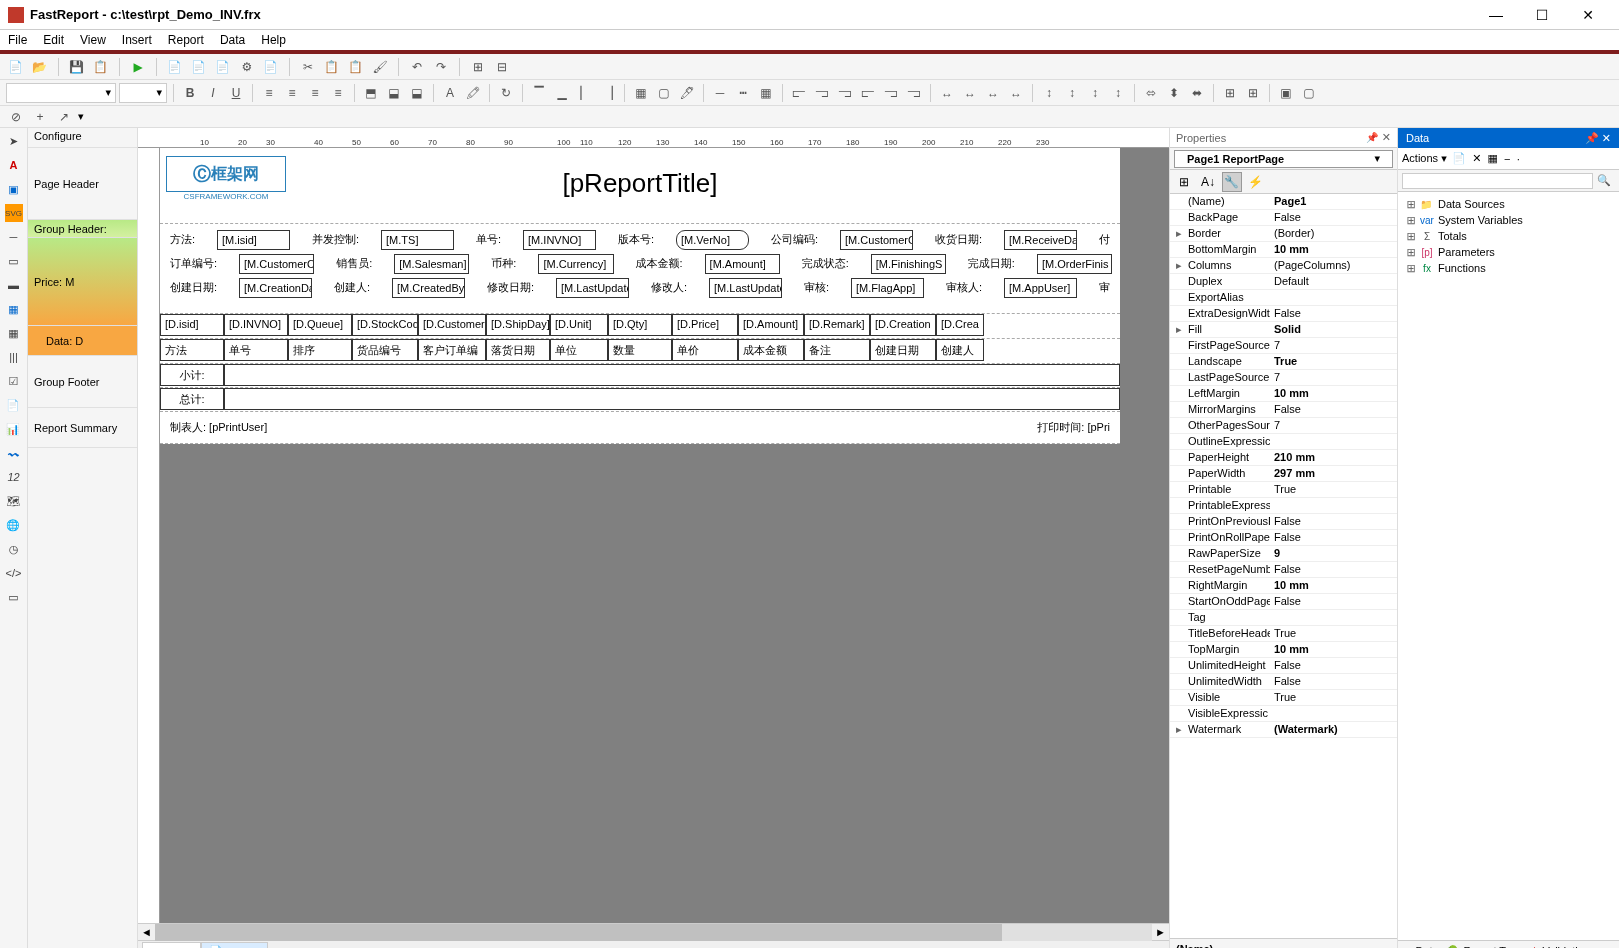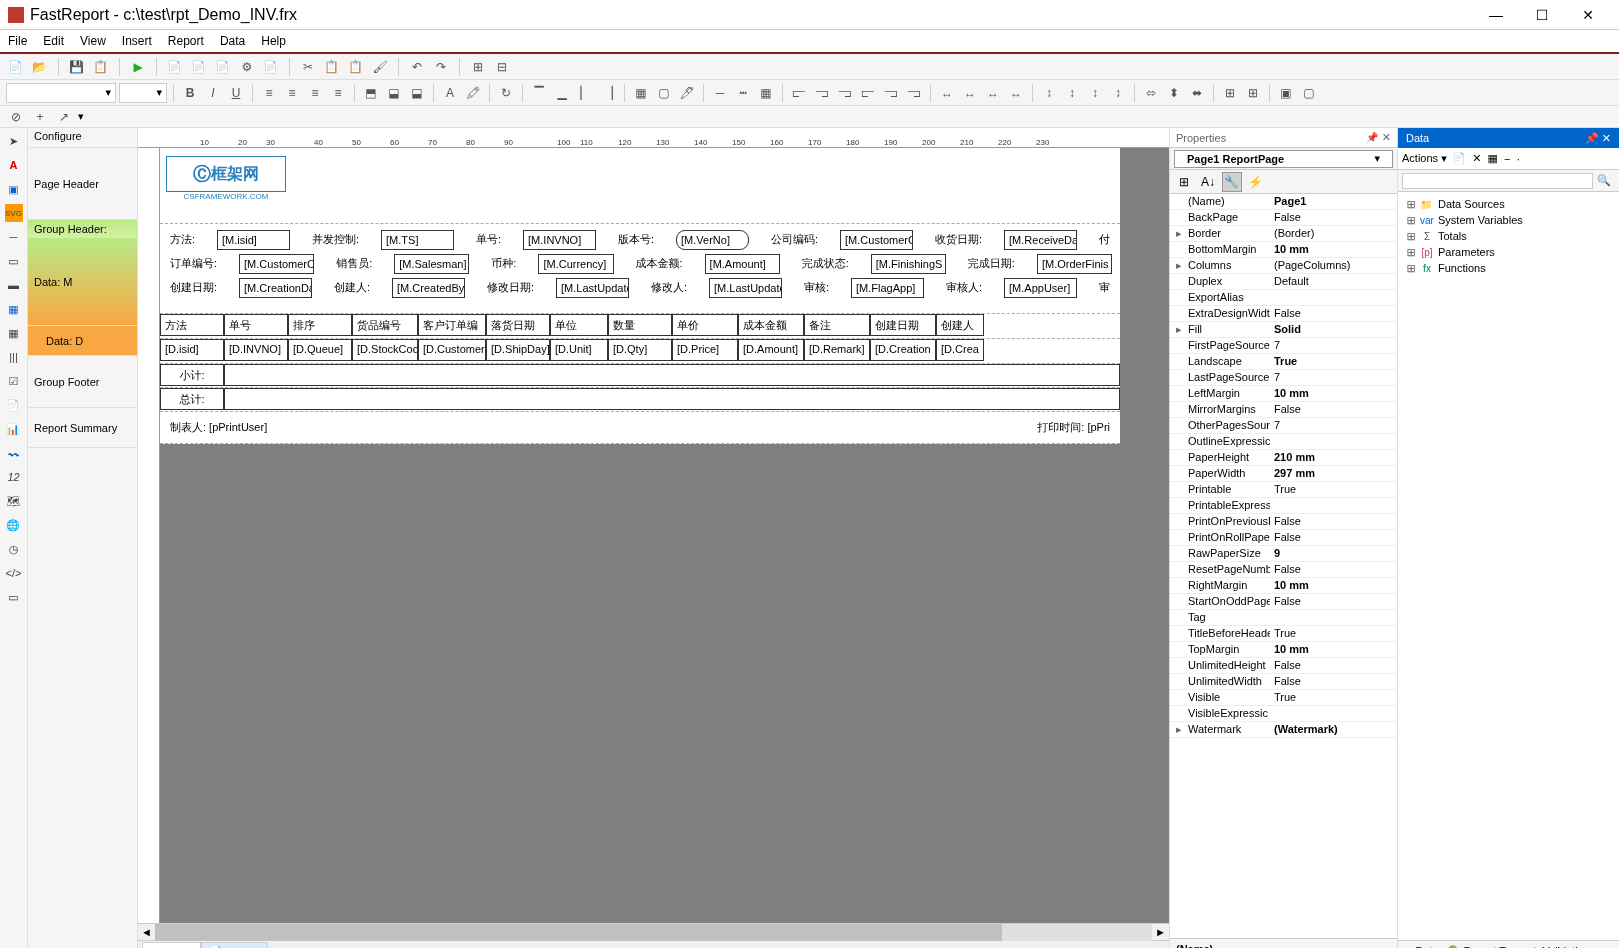--- a/index.html
+++ b/index.html
@@ -1,22 +1,22 @@
 <!DOCTYPE html>
 <html><head>
 <meta charset="utf-8">
 <style>
 * { box-sizing: border-box; margin: 0; padding: 0; }
 body { font-family: "Microsoft YaHei", Arial, sans-serif; font-size: 11px; background: #f0f0f0; overflow: hidden; width: 1619px; height: 948px; }
 .titlebar { height: 30px; background: #fff; border-bottom: 1px solid #ccc; display: flex; align-items: center; padding: 0 8px; }
 .titlebar-icon { width: 16px; height: 16px; background: #c0392b; margin-right: 6px; }
-.titlebar-title { flex: 1; font-size: 16px; }
+.titlebar-title { flex: 1; font-size: 13px; font-weight: bold; }
 .titlebar-controls { display: flex; gap: 0; }
 .titlebar-controls span { width: 46px; height: 30px; display: flex; align-items: center; justify-content: center; font-size: 14px; cursor: default; }
-.menubar { height: 24px; background: #fff; display: flex; align-items: center; padding: 0 8px; gap: 16px; font-size: 12px; border-bottom: 2px solid #7f1d1d; }
+.menubar { height: 24px; background: #fff; display: flex; align-items: center; padding: 0 8px; gap: 16px; font-size: 12px; border-bottom: 4px solid #7f1d1d; }
 .menubar span { cursor: default; }
 .toolbar { height: 26px; background: #f5f5f5; border-bottom: 1px solid #ddd; display: flex; align-items: center; padding: 0 6px; gap: 4px; }
 .toolbar .tb-btn { width: 20px; height: 20px; display: flex; align-items: center; justify-content: center; color: #555; font-size: 12px; }
 .toolbar .sep { width: 1px; height: 18px; background: #ccc; margin: 0 4px; }
 .toolbar2 { height: 26px; background: #f5f5f5; border-bottom: 1px solid #ddd; display: flex; align-items: center; padding: 0 6px; gap: 3px; }
 .toolbar2 .dd { width: 110px; height: 20px; border: 1px solid #ccc; background: #fff; font-size: 11px; padding: 0 4px; display: flex; align-items: center; justify-content: space-between; }
 .toolbar2 .dd-sm { width: 48px; }
 .toolbar2 .tb-btn { width: 20px; height: 20px; display: flex; align-items: center; justify-content: center; color: #555; font-size: 12px; }
 .toolbar2 .sep { width: 1px; height: 18px; background: #ccc; margin: 0 3px; }
 .main-area { display: flex; height: 834px; }
@@ -235,21 +235,21 @@
     <span class="tool">◷</span>
     <span class="tool">&lt;/&gt;</span>
     <span class="tool">▭</span>
   </div>
 
   <div class="band-panel">
     <div class="band-config">Configure</div>
     <div class="band page-header">Page Header</div>
     <div class="band" style="height:18px;background:linear-gradient(#b8e986,#d4f0a0)">Group Header:</div>
     <div class="band group-header" style="height:88px">
-        <span>Data: M</span>
+        <span>Price: M</span>
       </div>
     <div class="band data-d">
         <span style="margin-left:12px">Data: D</span>
       </div>
     <div class="band group-footer">Group Footer</div>
     <div class="band report-summary">Report Summary</div>
   </div>
 
   <div class="design-area">
     <div class="ruler-h" id="ruler-h">
@@ -283,20 +283,21 @@
         <div class="page">
 
           <div class="rpt-band" style="height:76px;position:relative">
             <div class="logo-area">
               <div class="logo-box">
                   <span style="color:#2980b9;font-size:18px">Ⓒ</span>
                   <span>框架网</span>
                 </div>
               <div class="logo-sub">CSFRAMEWORK.COM</div>
             </div>
+            <div class="report-title">[pReportTitle]</div>
           </div>
 
           <div class="rpt-band" style="height:90px" id="gh-area">
               <div class="field-row">
                 <span class="label-box">方法:</span>
                 <span class="field-box" style="width: 78px;">[M.isid]</span>
                 <span class="label-box">并发控制:</span>
                 <span class="field-box" style="width: 78px;">[M.TS]</span>
                 <span class="label-box">单号:</span>
                 <span class="field-box" style="width: 78px;">[M.INVNO]</span>
@@ -333,53 +334,53 @@
                 <span class="field-box" style="width: 78px;">[M.LastUpdate</span>
                 <span class="label-box">审核:</span>
                 <span class="field-box" style="width: 78px;">[M.FlagApp]</span>
                 <span class="label-box">审核人:</span>
                 <span class="field-box" style="width: 78px;">[M.AppUser]</span>
                 <span class="label-box">审</span>
               </div>
             </div>
 
           <div class="rpt-band" style="height:25px;padding:0">
+            <div class="table-row" id="td-row">
+                <div class="table-cell" style="width: 64px;">[D.isid]</div>
+                <div class="table-cell" style="width: 64px;">[D.INVNO]</div>
+                <div class="table-cell" style="width: 64px;">[D.Queue]</div>
+                <div class="table-cell" style="width: 66px;">[D.StockCod</div>
+                <div class="table-cell" style="width: 68px;">[D.Customer</div>
+                <div class="table-cell" style="width: 64px;">[D.ShipDay]</div>
+                <div class="table-cell" style="width: 58px;">[D.Unit]</div>
+                <div class="table-cell" style="width: 64px;">[D.Qty]</div>
+                <div class="table-cell" style="width: 66px;">[D.Price]</div>
+                <div class="table-cell" style="width: 66px;">[D.Amount]</div>
+                <div class="table-cell" style="width: 66px;">[D.Remark]</div>
+                <div class="table-cell" style="width: 66px;">[D.Creation</div>
+                <div class="table-cell" style="width: 48px;">[D.Crea</div>
+              </div>
+          </div>
+          <div class="rpt-band" style="height:25px;padding:0">
             <div class="table-row" id="th-row">
                 <div class="table-cell" style="width: 64px;">方法</div>
                 <div class="table-cell" style="width: 64px;">单号</div>
                 <div class="table-cell" style="width: 64px;">排序</div>
                 <div class="table-cell" style="width: 66px;">货品编号</div>
                 <div class="table-cell" style="width: 68px;">客户订单编</div>
                 <div class="table-cell" style="width: 64px;">落货日期</div>
                 <div class="table-cell" style="width: 58px;">单位</div>
                 <div class="table-cell" style="width: 64px;">数量</div>
                 <div class="table-cell" style="width: 66px;">单价</div>
                 <div class="table-cell" style="width: 66px;">成本金额</div>
                 <div class="table-cell" style="width: 66px;">备注</div>
                 <div class="table-cell" style="width: 66px;">创建日期</div>
                 <div class="table-cell" style="width: 48px;">创建人</div>
               </div>
           </div>
-          <div class="rpt-band" style="height:25px;padding:0">
-            <div class="table-row" id="td-row">
-                <div class="table-cell" style="width: 64px;">[D.isid]</div>
-                <div class="table-cell" style="width: 64px;">[D.INVNO]</div>
-                <div class="table-cell" style="width: 64px;">[D.Queue]</div>
-                <div class="table-cell" style="width: 66px;">[D.StockCod</div>
-                <div class="table-cell" style="width: 68px;">[D.Customer</div>
-                <div class="table-cell" style="width: 64px;">[D.ShipDay]</div>
-                <div class="table-cell" style="width: 58px;">[D.Unit]</div>
-                <div class="table-cell" style="width: 64px;">[D.Qty]</div>
-                <div class="table-cell" style="width: 66px;">[D.Price]</div>
-                <div class="table-cell" style="width: 66px;">[D.Amount]</div>
-                <div class="table-cell" style="width: 66px;">[D.Remark]</div>
-                <div class="table-cell" style="width: 66px;">[D.Creation</div>
-                <div class="table-cell" style="width: 48px;">[D.Crea</div>
-              </div>
-          </div>
 
           <div class="rpt-band" style="height:24px;padding:0">
             <div class="table-row">
                 <div class="table-cell" style="width:64px;text-align:center">小计:</div>
                 <div class="table-cell" style="flex:1"></div>
               </div>
           </div>
           <div class="rpt-band" style="height:24px;padding:0">
             <div class="table-row">
                 <div class="table-cell" style="width:64px;text-align:center">总计:</div>

